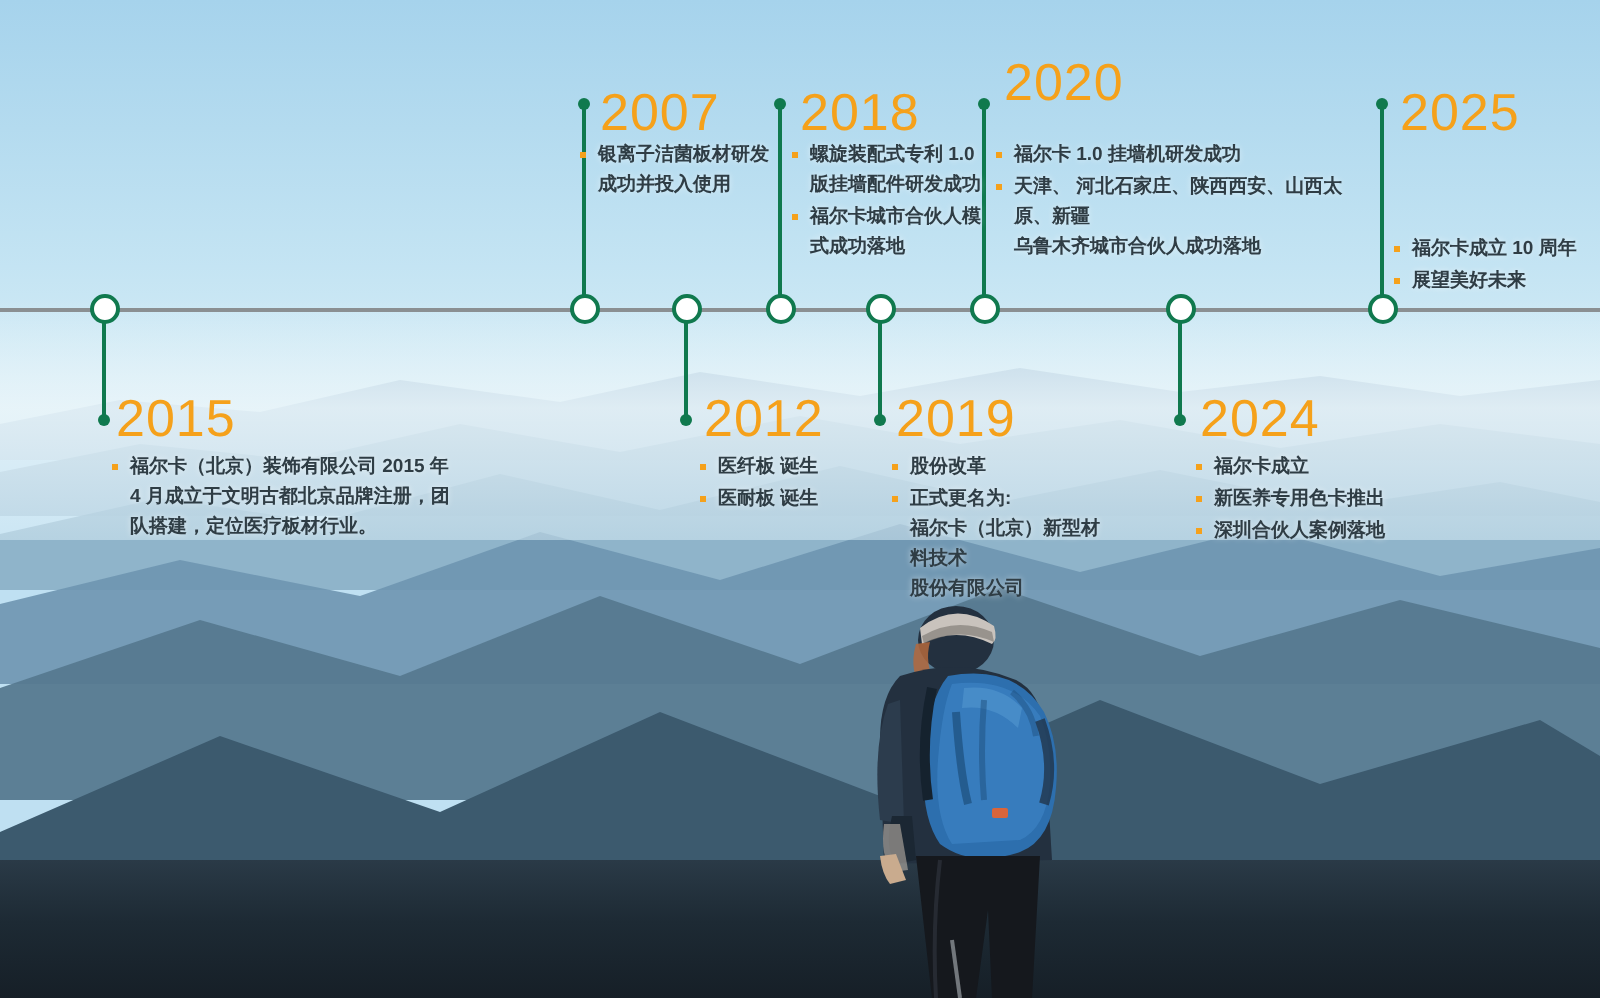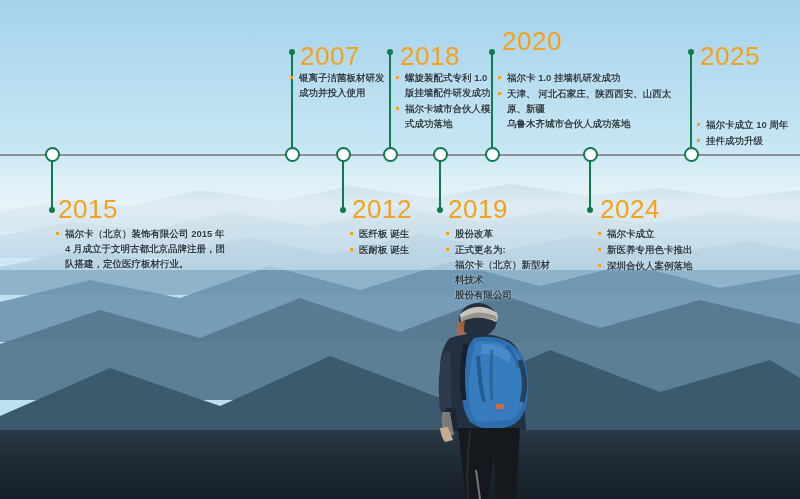--- a/index.html
+++ b/index.html
@@ -226,18 +226,18 @@
           <li>深圳合伙人案例落地</li>
         </ul>
       </div>
       <div class="stem" style="left: 691px; height: 102px; top: 52px;"></div>
       <div class="stemdot" style="left: 691px; top: 49px;"></div>
       <div class="node" style="left: 691px;"></div>
       <div class="year" style="left: 700px; top: 43px;">2025</div>
       <div class="block" style="left: 697px; top: 70px; width: 100px; margin-top: 47px;">
         <ul class="bullets">
           <li>福尔卡成立 10 周年</li>
-          <li>挂件成功升级</li>
+          <li>展望美好未来</li>
         </ul>
       </div>
     </div>
 
 </div>
 
 </body></html>

